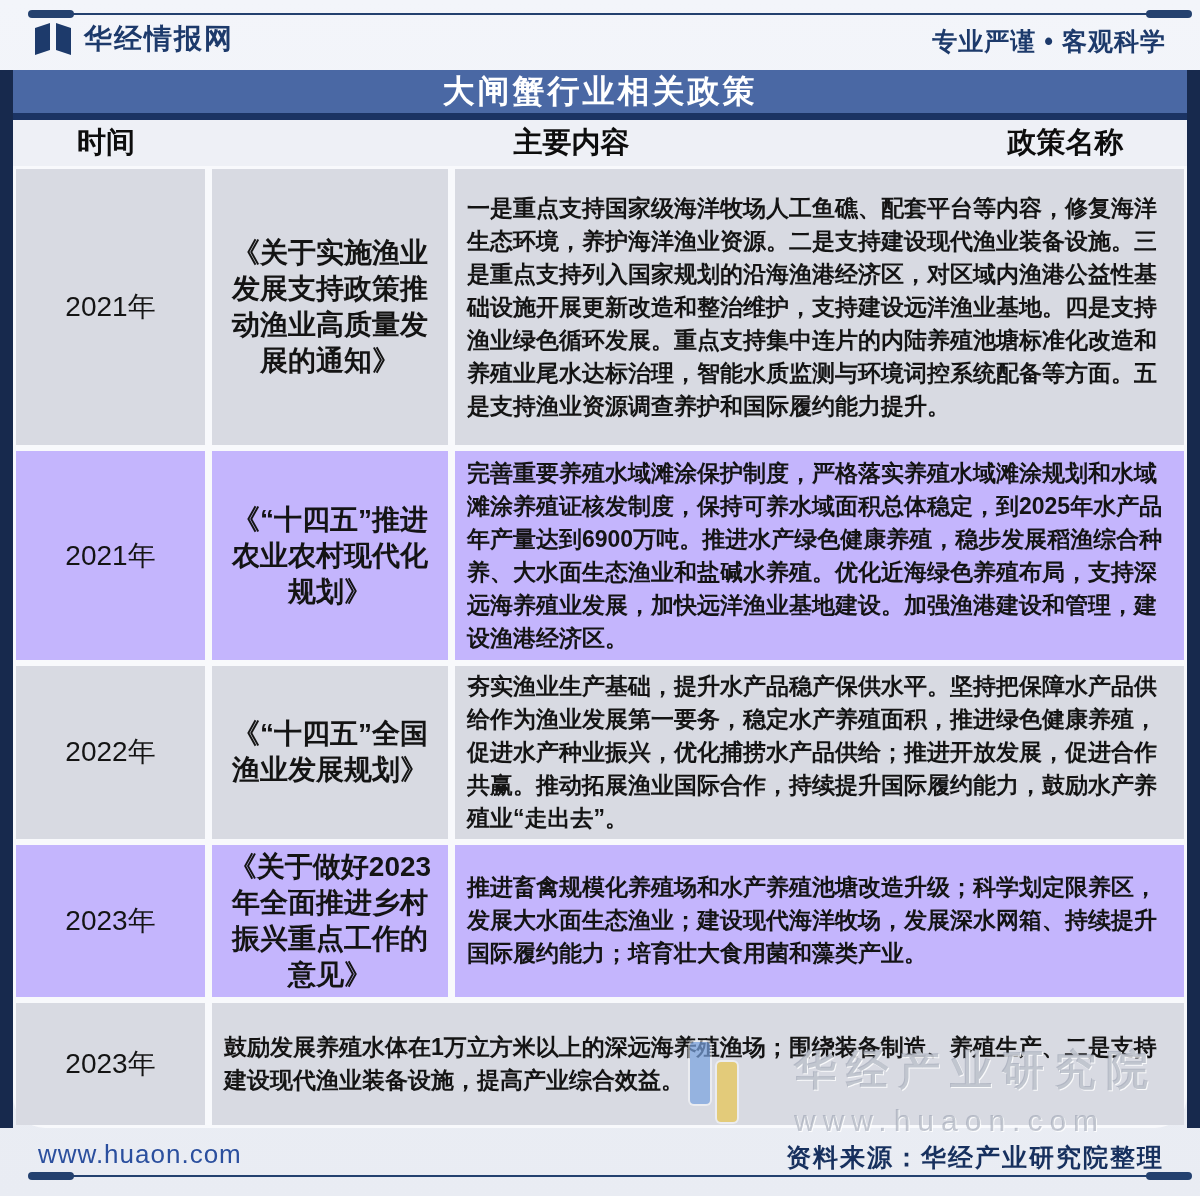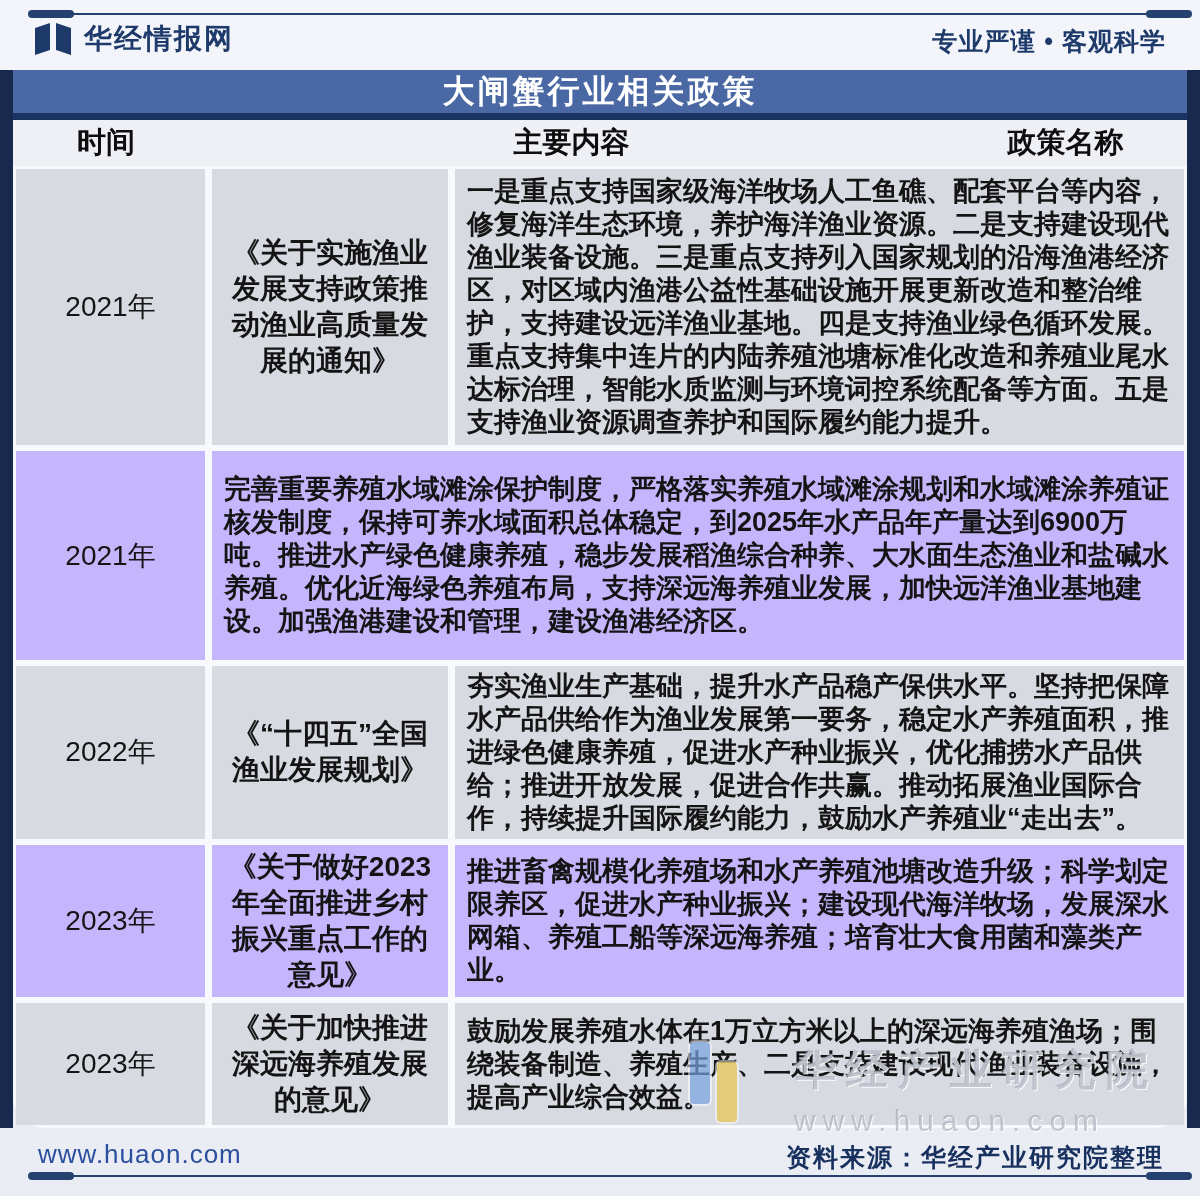--- a/index.html
+++ b/index.html
@@ -35,21 +35,21 @@
   .th.c1 { width:186px; }
   .th.c2 { width:243px; }
   .th.c3 { flex:1; }
   .tbody { flex:1; display:flex; flex-direction:column; gap:6px; padding:3px; }
   .row { display:flex; gap:7px; min-height:0; }
   .cell { display:flex; align-items:center; justify-content:center; }
   .row.shade-dark  .cell { background:#d8dae2; }
   .row.shade-light .cell { background:#c4b5fd; }
   .cell.time { width:189px; font-size:28px; }
   .cell.policy { width:236px; font-size:28px; font-weight:600; line-height:36px; text-align:center; padding:10px 8px; }
-  .cell.content { flex:1; justify-content:flex-start; font-size:27px; font-weight:600; line-height:33px; padding:6px 14px 6px 12px; text-align:left; }
+  .cell.content { flex:1; justify-content:flex-start; font-size:23px; font-weight:600; line-height:33px; padding:6px 14px 6px 12px; text-align:left; }
 
   
   .site { position:absolute; left:38px; top:1139px; font-size:26px; color:#2b4f9e; letter-spacing:1px; }
   .source { position:absolute; right:36px; top:1141px; font-size:25px; font-weight:bold; color:#17305e; letter-spacing:2px; }
   .bottomline { position:absolute; left:30px; top:1175px; width:1140px; height:2px; background:#24416f; }
 
   
   .watermark { position:absolute; top:1042px; left:690px; display:flex; align-items:flex-start; gap:52px; z-index:5; pointer-events:none; }
   .wm-logo { position:relative; width:52px; height:82px; opacity:.7; }
   .wm-bar-blue { position:absolute; left:0; top:0; width:20px; height:62px; background:#7aa3e0; border-radius:4px; box-shadow:0 0 0 2px rgba(255,255,255,.7); }
@@ -96,38 +96,38 @@
       <div class="tbody">
 
         <div class="row shade-dark" style="flex:275 1 0px;">
           <div class="cell time">2021年</div>
           <div class="cell policy">《关于实施渔业发展支持政策推动渔业高质量发展的通知》</div>
           <div class="cell content">一是重点支持国家级海洋牧场人工鱼礁、配套平台等内容，修复海洋生态环境，养护海洋渔业资源。二是支持建设现代渔业装备设施。三是重点支持列入国家规划的沿海渔港经济区，对区域内渔港公益性基础设施开展更新改造和整治维护，支持建设远洋渔业基地。四是支持渔业绿色循环发展。重点支持集中连片的内陆养殖池塘标准化改造和养殖业尾水达标治理，智能水质监测与环境词控系统配备等方面。五是支持渔业资源调查养护和国际履约能力提升。</div>
         </div>
 
         <div class="row shade-light" style="flex:207 1 0px;">
           <div class="cell time">2021年</div>
+          <div class="cell policy">《“十四五”推进农业农村现代化规划》</div>
           <div class="cell content">完善重要养殖水域滩涂保护制度，严格落实养殖水域滩涂规划和水域滩涂养殖证核发制度，保持可养水域面积总体稳定，到2025年水产品年产量达到6900万吨。推进水产绿色健康养殖，稳步发展稻渔综合种养、大水面生态渔业和盐碱水养殖。优化近海绿色养殖布局，支持深远海养殖业发展，加快远洋渔业基地建设。加强渔港建设和管理，建设渔港经济区。</div>
         </div>
 
         <div class="row shade-dark" style="flex:172 1 0px;">
           <div class="cell time">2022年</div>
           <div class="cell policy">《“十四五”全国渔业发展规划》</div>
           <div class="cell content">夯实渔业生产基础，提升水产品稳产保供水平。坚持把保障水产品供给作为渔业发展第一要务，稳定水产养殖面积，推进绿色健康养殖，促进水产种业振兴，优化捕捞水产品供给；推进开放发展，促进合作共赢。推动拓展渔业国际合作，持续提升国际履约能力，鼓励水产养殖业“走出去”。</div>
         </div>
 
         <div class="row shade-light" style="flex:152 1 0px;">
           <div class="cell time">2023年</div>
           <div class="cell policy">《关于做好2023年全面推进乡村振兴重点工作的意见》</div>
-          <div class="cell content">推进畜禽规模化养殖场和水产养殖池塘改造升级；科学划定限养区，促进水产种业振兴；建设现代海洋牧场，发展深水网箱、养殖工船等深远海养殖；培育壮大食用菌和藻类产业。</div>
+          <div class="cell content">推进畜禽规模化养殖场和水产养殖池塘改造升级；科学划定限养区，发展大水面生态渔业；建设现代海洋牧场，发展深水网箱、持续提升国际履约能力；培育壮大食用菌和藻类产业。</div>
         </div>
 
         <div class="row shade-dark" style="flex:121 1 0px;">
           <div class="cell time">2023年</div>
-          <div class="cell policy">《关于加快推进深远海养殖发展的意见》</div>
           <div class="cell content">鼓励发展养殖水体在1万立方米以上的深远海养殖渔场；围绕装备制造、养殖生产、二是支持建设现代渔业装备设施，提高产业综合效益。</div>
         </div>
 
       </div>
     </div>
   </div>
 
   <div class="watermark">
     <div class="wm-logo">
       <div class="wm-bar-blue"></div>

